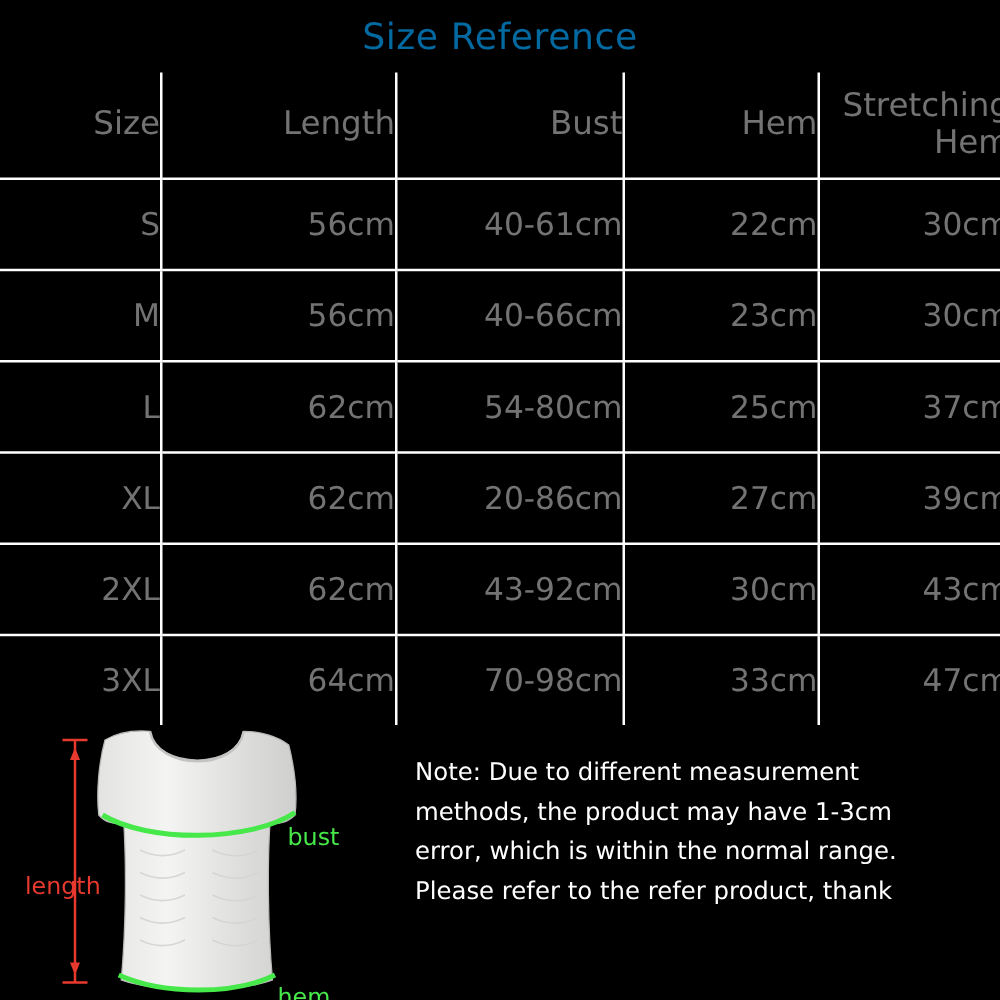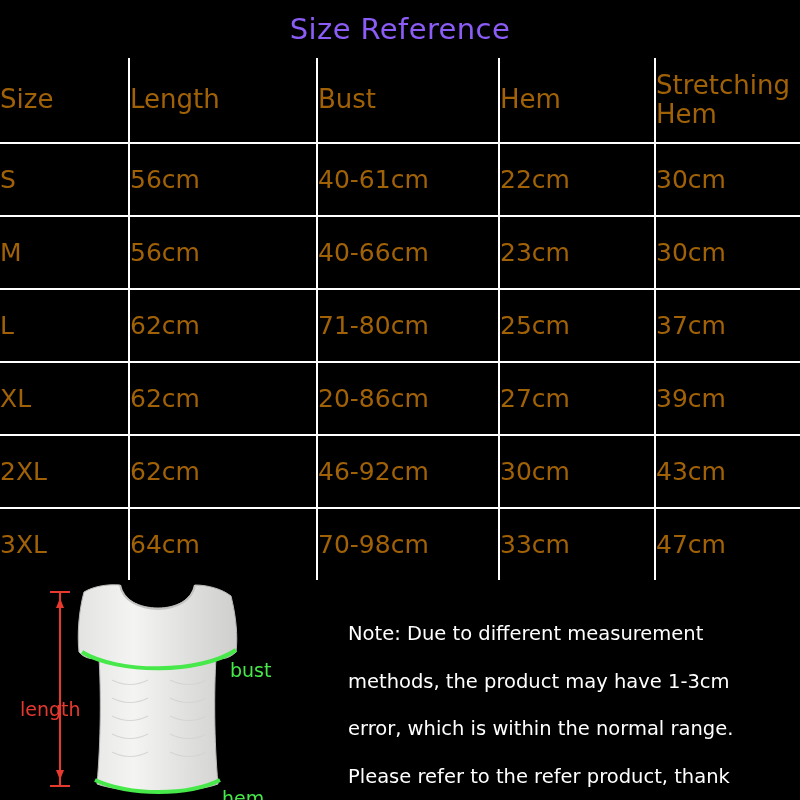--- a/index.html
+++ b/index.html
@@ -20,35 +20,35 @@
     height: 800px;
     background: #000000;
   }
   
   .title {
     height: 58px;
     display: flex;
     align-items: center;
     justify-content: center;
     font-size: 29px;
-    color: #8b5cf6;
+    color: #0369a1;
     letter-spacing: 0.4px;
   }
   
   .size-table {
     width: 800px;
     border-collapse: collapse;
     table-layout: fixed;
     background: #000;
   }
   .size-table td {
     border: 2px solid #ffffff;
-    text-align: left;
+    text-align: right;
     vertical-align: middle;
-    color: #a16207;
+    color: #737373;
     font-size: 25px;
     padding: 0;
     line-height: 1.12;
   }
   .size-table tr.header-row td {
     height: 84px;
     font-size: 26px;
   }
   .size-table tr.body-row td {
     height: 71px;
@@ -76,21 +76,21 @@
     height: 250px;
     flex: 0 0 318px;
   }
   .note-area {
     flex: 1 1 auto;
     padding: 22px 14px 0 14px;
     font-size: 19.5px;
     line-height: 1.62;
     color: #ffffff;
   }
-  .note-area p { margin: 16px; }
+  .note-area p { margin: 0; }
 
   
   .shirt-svg {
     position: absolute;
     left: 0;
     top: 0;
   }
   .label-bust {
     position: absolute;
     left: 230px;
@@ -142,37 +142,37 @@
         <td class="c0">M</td>
         <td class="c1">56cm</td>
         <td class="c2">40-66cm</td>
         <td class="c3">23cm</td>
         <td class="c4">30cm</td>
       </tr>
 
       <tr class="body-row">
         <td class="c0">L</td>
         <td class="c1">62cm</td>
-        <td class="c2">71-80cm</td>
+        <td class="c2">54-80cm</td>
         <td class="c3">25cm</td>
         <td class="c4">37cm</td>
       </tr>
 
       <tr class="body-row">
         <td class="c0">XL</td>
         <td class="c1">62cm</td>
         <td class="c2">20-86cm</td>
         <td class="c3">27cm</td>
         <td class="c4">39cm</td>
       </tr>
 
       <tr class="body-row">
         <td class="c0">2XL</td>
         <td class="c1">62cm</td>
-        <td class="c2">46-92cm</td>
+        <td class="c2">43-92cm</td>
         <td class="c3">30cm</td>
         <td class="c4">43cm</td>
       </tr>
 
       <tr class="body-row">
         <td class="c0">3XL</td>
         <td class="c1">64cm</td>
         <td class="c2">70-98cm</td>
         <td class="c3">33cm</td>
         <td class="c4">47cm</td>

